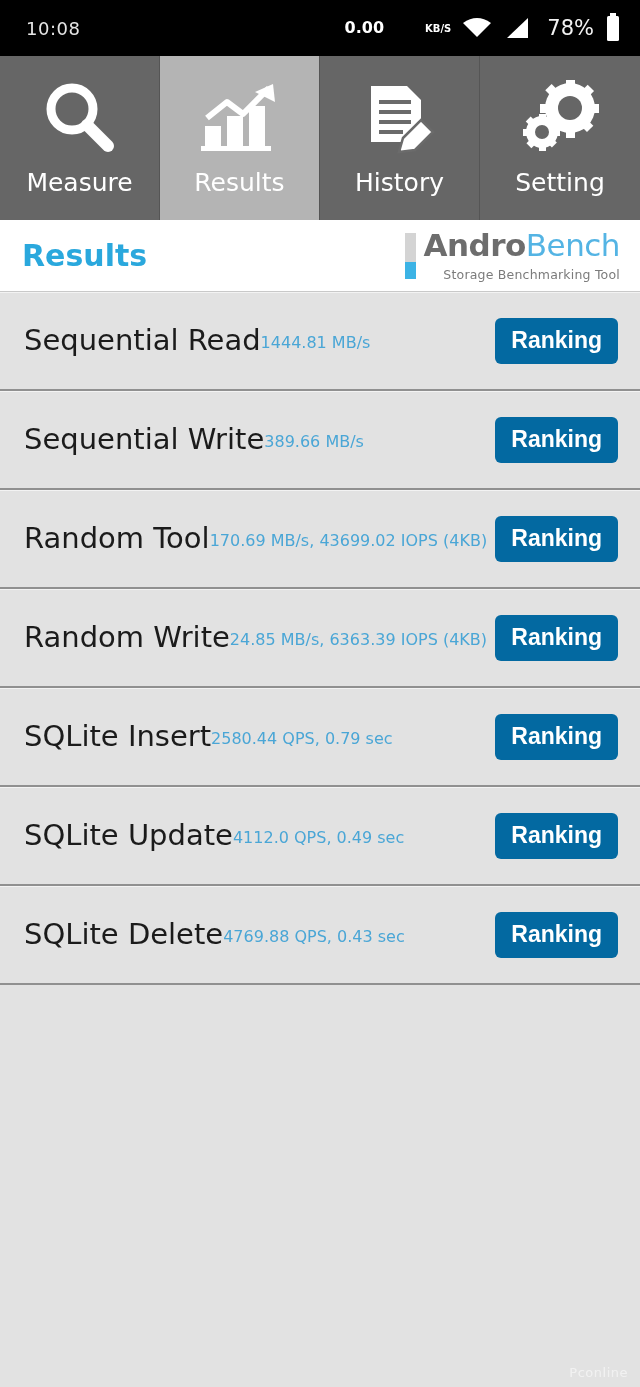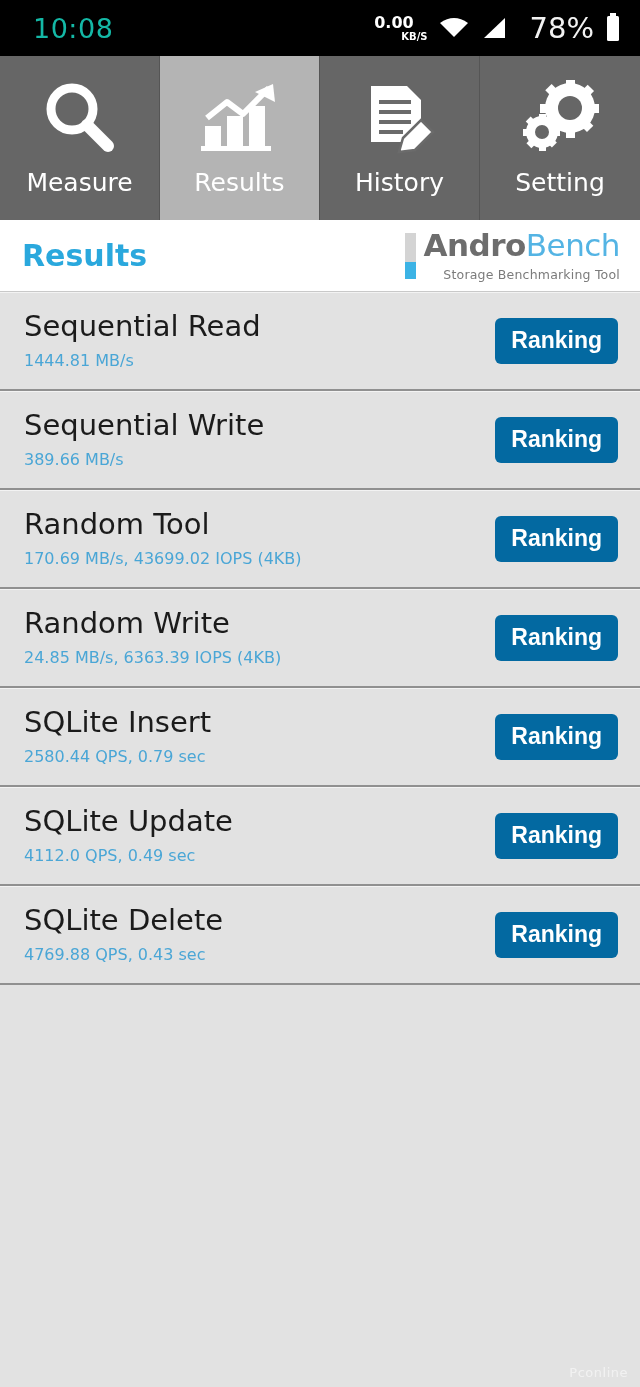--- a/index.html
+++ b/index.html
@@ -10,26 +10,26 @@
     overflow: hidden;
   }
   .phone { position: relative; width: 640px; height: 1387px; background: #e2e2e2; }
 
   
   .statusbar {
     height: 56px; background: #000; color: #fff;
     display: flex; align-items: center; justify-content: space-between;
     padding: 0 18px 0 26px;
   }
-  .clock { font-size: 27px; letter-spacing: .5px; color: #14b8a6; margin-left: 7px; }
+  .clock { font-size: 18px; letter-spacing: .5px; color: #e5e5e5; }
   .status-right { display: flex; align-items: center; gap: 10px; }
-  .netspeed { display: flex; flex-direction: column; align-items: center; line-height: 1; }
+  .netspeed { display: flex; align-items: center; line-height: 1; }
   .netspeed .rate { font-size: 16px; font-weight: bold; color: #fff; }
   .netspeed .unit { font-size: 10px; font-weight: bold; color: #fff; margin-top: 1px; padding-left: 41px; }
-  .batt-pct { font-size: 29px; color: #f2f2f2; margin-left: 12px; }
+  .batt-pct { font-size: 21px; color: #f2f2f2; margin-left: 6px; }
   .icon-svg { display: block; }
 
   
   .tabbar { display: flex; height: 164px; background: #000000; }
   .tab {
     flex: 1 1 25%; background: #666666;
     display: flex; flex-direction: column;
     align-items: center; justify-content: center;
     border-right: 1px solid #555; position: relative;
   }
@@ -67,21 +67,21 @@
 
   
   .list { background: #e2e2e2; }
   .row {
     position: relative; height: 99px;
     display: flex; align-items: center; justify-content: space-between;
     padding: 0 22px 0 24px;
     border-bottom: 2px solid #909090;
     box-shadow: inset 0 1px 0 #f3f3f3;
   }
-  .row-texts { display: flex; flex-direction: column; justify-content: center; }
+  .row-texts { display: flex; justify-content: center; }
   .row-title {
     font-size: 29px; color: #1b1b1b; line-height: 1.08;
     font-family: "DejaVu Sans", sans-serif;
   }
   .row-value { font-size: 16px; color: #4aa6d6; margin-top: 8px; }
   .ranking-btn {
     background: #0369a1; color: #ffffff;
     font-size: 23px; font-weight: bold;
     padding: 11px 16px 12px; border-radius: 6px;
     border: none; line-height: 1; white-space: nowrap;

